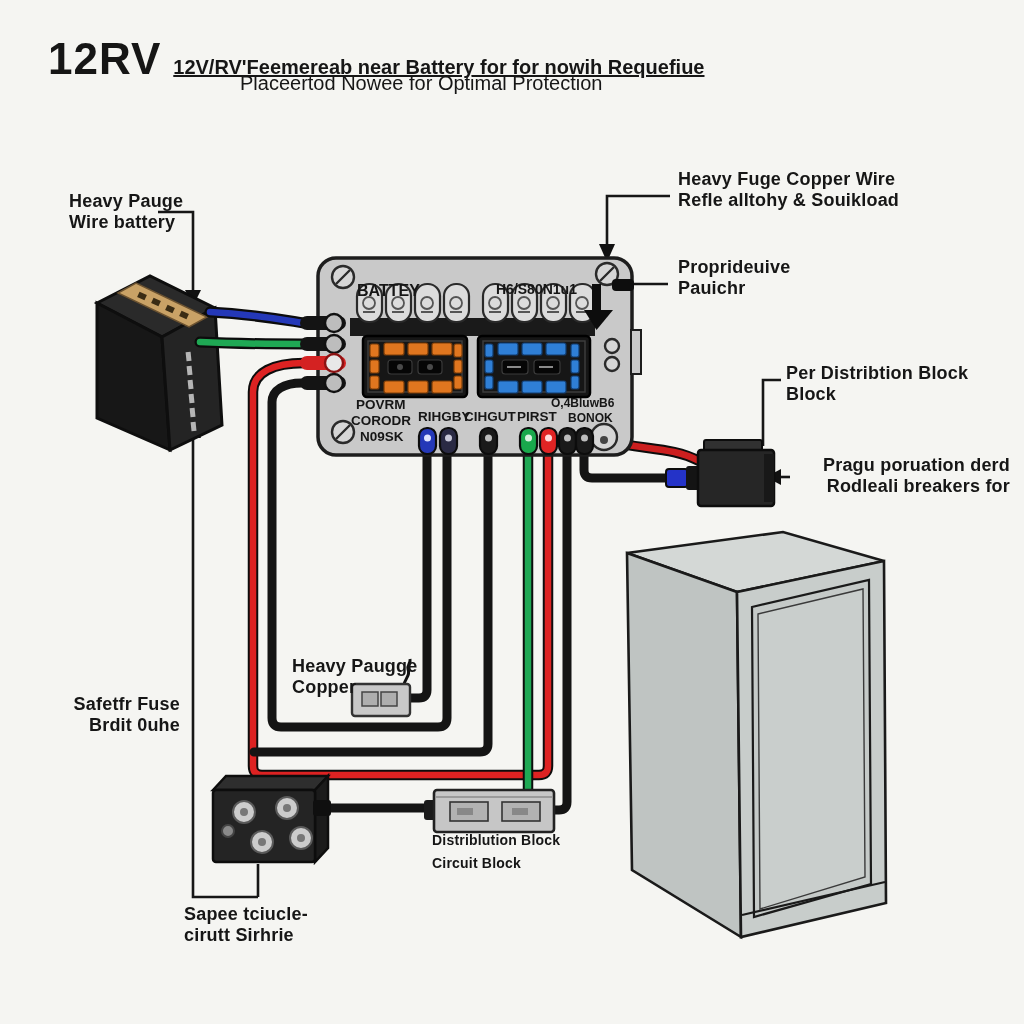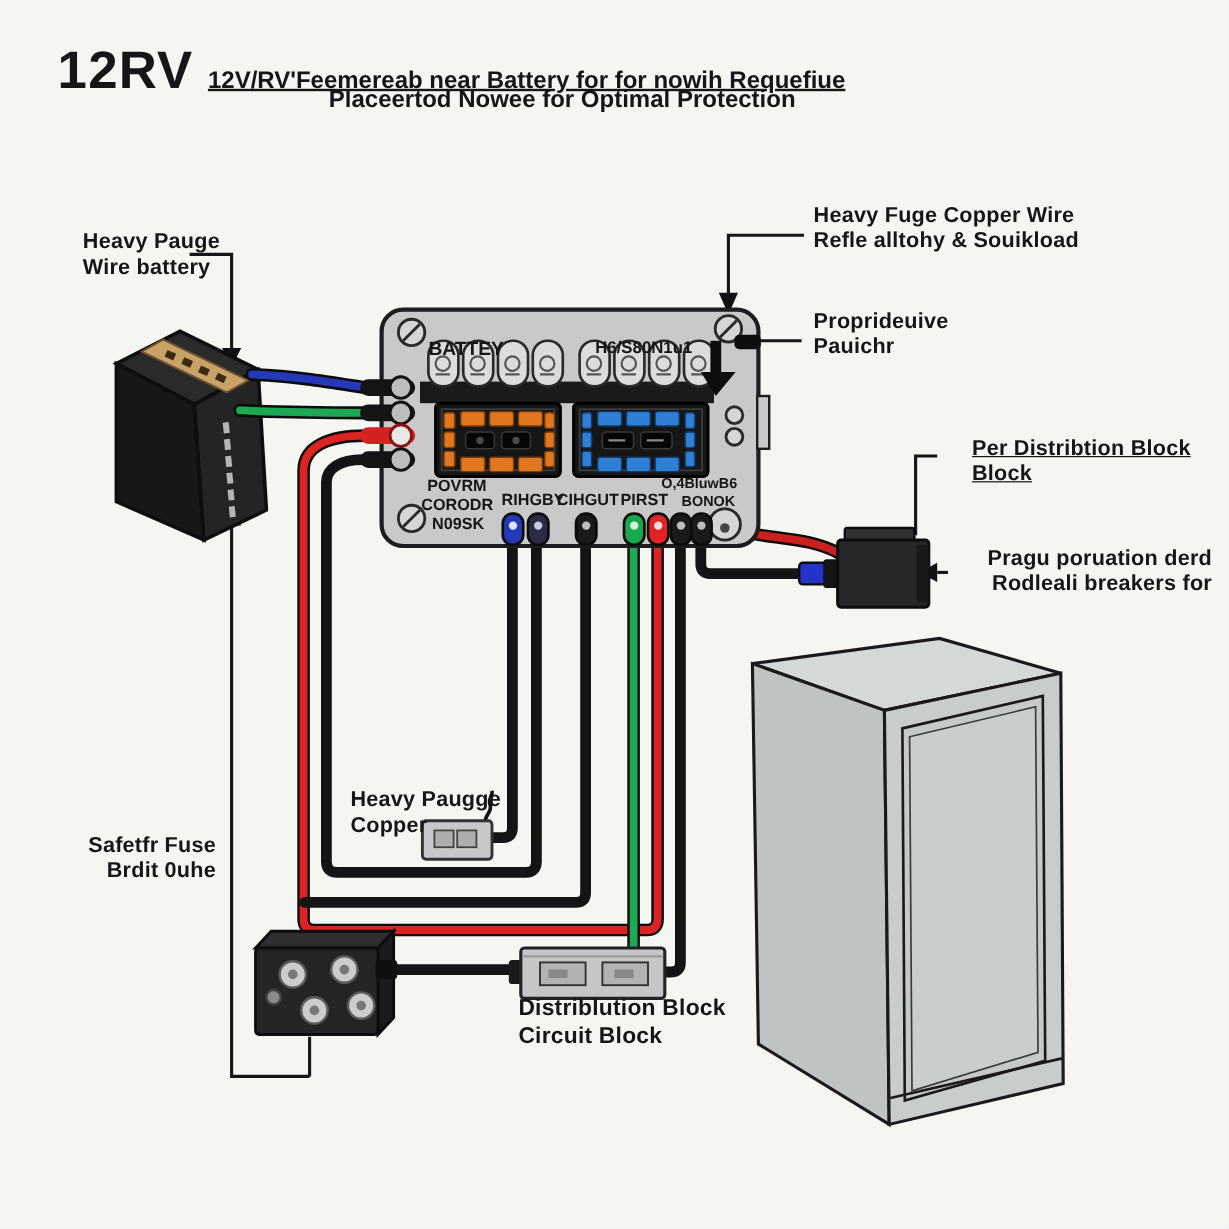--- a/index.html
+++ b/index.html
@@ -7,25 +7,25 @@
     position:relative;width:1024px;height:1024px;overflow:hidden;
     background:#f5f5f2;
     font-family:"Liberation Sans","DejaVu Sans",sans-serif;
     color:#161616;
   }
   svg{position:absolute;left:0;top:0;}
   .titlebar{position:absolute;left:48px;top:34px;display:flex;align-items:baseline;gap:12px;white-space:nowrap;}
   .t-main{font-size:44px;font-weight:900;letter-spacing:1px;}
   .t-head{font-size:39px;font-weight:800;letter-spacing:0.5px;}
   .t-sub{font-size:20px;font-weight:700;text-decoration:underline;}
-  .t-line2{position:absolute;left:240px;top:72px;font-size:20px;font-weight:700;margin-left:34px;}
+  .t-line2{position:absolute;left:240px;top:72px;font-size:20px;font-weight:400;}
   .lbl{position:absolute;font-size:18px;font-weight:700;line-height:21px;letter-spacing:0.2px;}
   .lbl .l2{display:block;}
   .lbl-right{text-align:right;}
-  .lbl-big{font-size:19px;line-height:23px;}
+  .lbl-big{font-size:14px;line-height:23px;}
   svg text{font-family:"Liberation Sans","DejaVu Sans",sans-serif;fill:#161616;}
   .pnl-txt{font-weight:700;}
 </style>
 </head>
 <body>
 
 <div class="canvas">
 
   <svg width="1024" height="1024" viewBox="0 0 1024 1024">
 
@@ -312,21 +312,21 @@
   <div class="lbl" style="left:678px;top:169px;width:270px;">
     <span>Heavy Fuge Copper Wire</span>
     <span class="l2">Refle alltohy &amp; Souikload</span>
   </div>
 
   <div class="lbl" style="left:678px;top:257px;width:200px;">
     <span>Proprideuive</span>
     <span class="l2">Pauichr</span>
   </div>
 
-  <div class="lbl" style="left:810px;top:363px;width:210px;text-decoration:underline;">
+  <div class="lbl" style="left:786px;top:363px;width:210px;">
     <span>Per Distribtion Block</span>
     <span class="l2">Block</span>
   </div>
 
   <div class="lbl" style="left:790px;top:455px;width:220px;text-align:right;">
     <span>Pragu poruation derd</span>
     <span class="l2">Rodleali breakers for</span>
   </div>
 
   <div class="lbl" style="left:292px;top:656px;width:150px;">
@@ -337,14 +337,18 @@
   <div class="lbl lbl-right" style="left:68px;top:694px;width:112px;">
     <span>Safetfr Fuse</span>
     <span class="l2">Brdit 0uhe</span>
   </div>
 
   <div class="lbl lbl-big" style="left:432px;top:829px;width:230px;">
     <span>Distriblution Block</span>
     <span class="l2">Circuit Block</span>
   </div>
 
+  <div class="lbl" style="left:184px;top:904px;width:170px;">
+    <span>Sapee tciucle-</span>
+    <span class="l2">cirutt Sirhrie</span>
+  </div>
 
 </div>
 
 </body></html>

